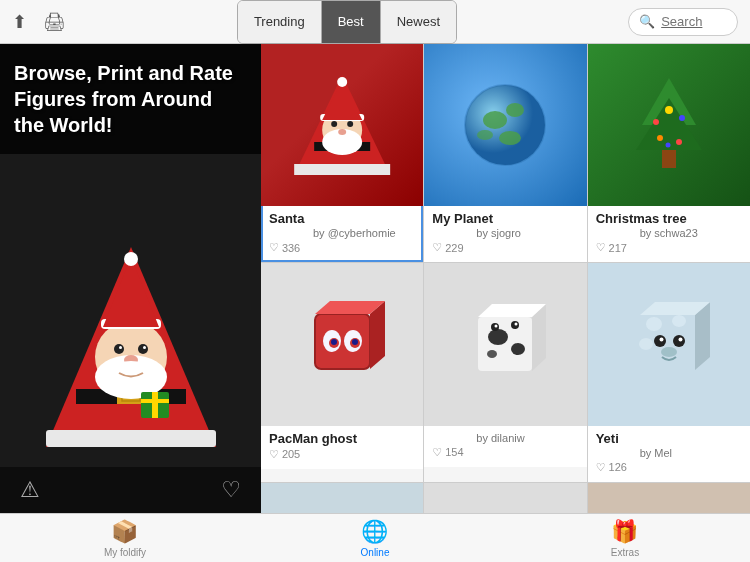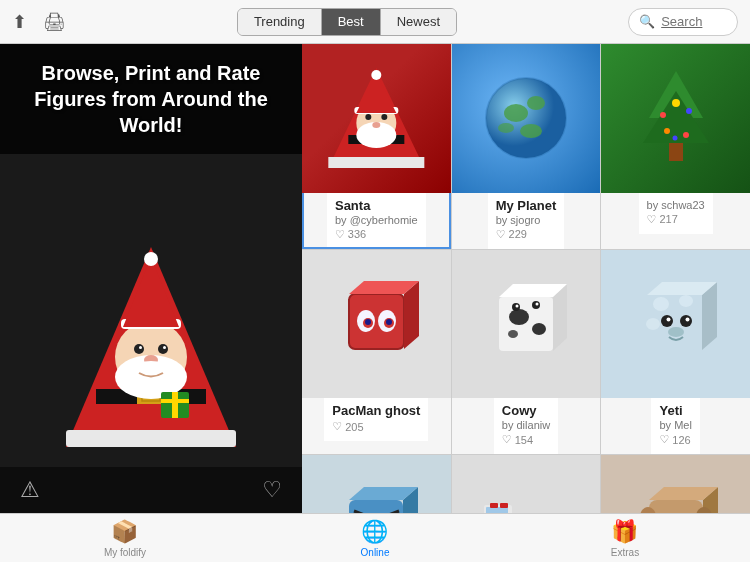--- a/index.html
+++ b/index.html
@@ -32,21 +32,21 @@
     .top-icon {
       font-size: 18px;
       color: #555;
       cursor: pointer;
     }
     #segment-control {
       display: flex;
       border: 1px solid #aaa;
       border-radius: 6px;
       overflow: hidden;
-      height: 28px;
+      height: 44px;
     }
     .seg-btn {
       padding: 0 16px;
       font-size: 13px;
       background: #f0f0f0;
       border: none;
       border-right: 1px solid #aaa;
       cursor: pointer;
       color: #333;
       display: flex;
@@ -81,28 +81,27 @@
 
     
     #main-content {
       flex: 1;
       display: flex;
       overflow: hidden;
     }
 
     
     #left-panel {
-      width: 302px;
+      width: 261px;
       flex-shrink: 0;
       background: #1a1a1a;
       position: relative;
       overflow: hidden;
       display: flex;
       flex-direction: column;
-      text-align: center;
     }
     #left-banner {
       background: rgba(0,0,0,0.75);
       padding: 16px 14px;
       z-index: 2;
     }
     #left-banner h2 {
       color: #fff;
       font-size: 20px;
       font-weight: 700;
@@ -141,21 +140,20 @@
       display: grid;
       grid-template-columns: repeat(3, 1fr);
       gap: 1px;
       background: #ccc;
     }
     .figure-cell {
       background: #f5f5f5;
       display: flex;
       flex-direction: column;
       cursor: pointer;
-      align-items: center;
     }
     .figure-cell.selected {
       outline: 2px solid #4a90e2;
       outline-offset: -2px;
       z-index: 1;
       position: relative;
     }
     .figure-thumb {
       width: 100%;
       aspect-ratio: 1;
@@ -172,20 +170,21 @@
     }
     .figure-name {
       font-size: 13px;
       font-weight: 600;
       color: #222;
     }
     .figure-author {
       font-size: 11px;
       color: #777;
       margin-top: 1px;
+      margin-left: 44px;
     }
     .figure-likes {
       font-size: 11px;
       color: #888;
       margin-top: 2px;
       display: flex;
       align-items: center;
       gap: 3px;
     }
 
@@ -380,20 +379,21 @@
             <rect x="38" y="80" width="14" height="18" fill="#8B4513"></rect>
             <circle cx="45" cy="40" r="4" fill="#ffd700"></circle>
             <circle cx="32" cy="52" r="3" fill="#ff4444"></circle>
             <circle cx="58" cy="48" r="3" fill="#4444ff"></circle>
             <circle cx="36" cy="68" r="3" fill="#ff8800"></circle>
             <circle cx="55" cy="72" r="3" fill="#ff4444"></circle>
             <circle cx="44" cy="75" r="2.5" fill="#4444ff"></circle>
           </svg>
         </div>
         <div class="figure-info">
+          <div class="figure-name">Christmas tree</div>
           <div class="figure-author">by schwa23</div>
           <div class="figure-likes">
             <span>♡</span>
             <span>217</span>
           </div>
         </div>
       </div>
 
       <div class="figure-cell">
         <div class="figure-thumb thumb-ghost" style="background:#e0e0e0;">
@@ -435,21 +435,20 @@
             <ellipse cx="58" cy="60" rx="7" ry="6" fill="#333"></ellipse>
             <ellipse cx="32" cy="65" rx="5" ry="4" fill="#555"></ellipse>
 
             <circle cx="35" cy="38" r="4" fill="#222"></circle>
             <circle cx="55" cy="36" r="4" fill="#222"></circle>
             <circle cx="36" cy="37" r="1.5" fill="#fff"></circle>
             <circle cx="56" cy="35" r="1.5" fill="#fff"></circle>
           </svg>
         </div>
         <div class="figure-info">
-          <div class="figure-name">Cowy</div>
           <div class="figure-author">by dilaniw</div>
           <div class="figure-likes">
             <span>♡</span>
             <span>154</span>
           </div>
         </div>
       </div>
 
       <div class="figure-cell">
         <div class="figure-thumb thumb-yeti" style="background:#c8dce8;">

